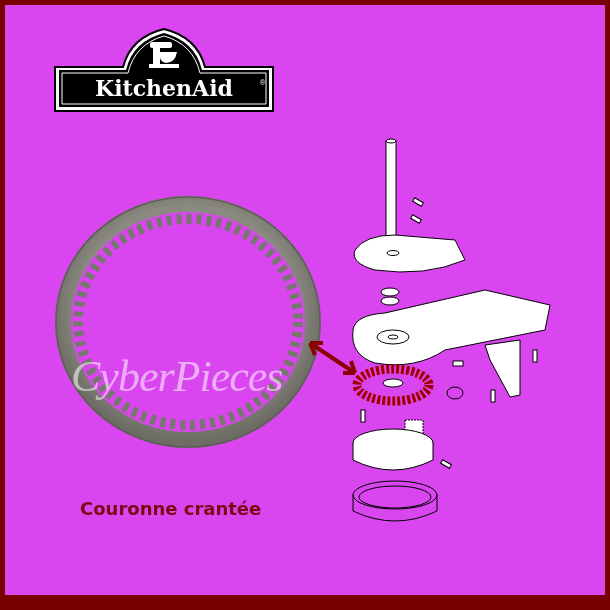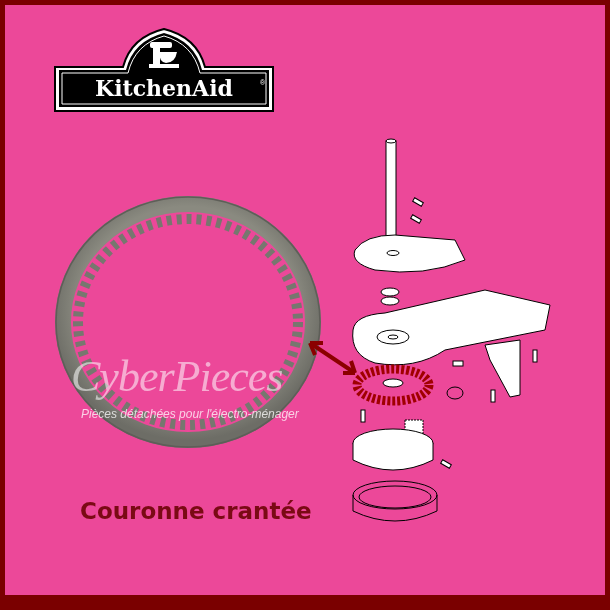--- a/index.html
+++ b/index.html
@@ -1,22 +1,22 @@
 <!DOCTYPE html>
 <html><head>
   <meta charset="utf-8">
   <style>
     html, body { margin: 0; padding: 0; }
     body { width: 610px; height: 610px; overflow: hidden; background: #7a0000; font-family: "Liberation Sans", sans-serif; }
-    .frame { position: absolute; left: 0; top: 0; width: 610px; height: 600px; box-sizing: border-box; border: 5px solid #7a0000; background: #ec4899; }
+    .frame { position: absolute; left: 0; top: 0; width: 610px; height: 600px; box-sizing: border-box; border: 5px solid #7a0000; background: #d946ef; }
     .logo { position: absolute; left: 48px; top: 20px; width: 222px; height: 88px; }
     .part-photo { position: absolute; left: 48px; top: 185px; width: 270px; height: 260px; }
     .wm-title { position: absolute; left: 66px; top: 346px; font-family: Liberation Serif, serif; font-size: 44px; font-style: italic; font-weight: 300; color: rgba(255,255,255,0.55); letter-spacing: -1px; white-space: nowrap; }
     .wm-sub { position: absolute; left: 76px; top: 402px; font-family: "Liberation Sans", sans-serif; font-size: 12px; font-style: italic; color: rgba(255,255,255,0.75); white-space: nowrap; }
-    .caption { position: absolute; left: 75px; top: 493px; font-family: "DejaVu Sans", sans-serif; font-size: 23px; font-weight: bold; color: #7a0a14; white-space: nowrap; }
+    .caption { position: absolute; left: 75px; top: 493px; font-family: "DejaVu Sans", sans-serif; font-size: 18px; font-weight: bold; color: #7a0a14; white-space: nowrap; }
     .diagram { position: absolute; left: 300px; top: 130px; width: 260px; height: 400px; }
   </style>
 </head>
 <body>
 
 <div class="frame">
 
   <svg class="logo" viewBox="0 0 222 88">
     <path d="M2 42 L70 42 Q78 12 111 4 Q144 12 152 42 L220 42 L220 86 L2 86 Z" fill="#ffffff" stroke="#000" stroke-width="2"></path>
     <path d="M6 45 L73 45 Q80 16 111 8 Q142 16 149 45 L216 45 L216 82 L6 82 Z" fill="#000"></path>
@@ -37,21 +37,20 @@
         <stop offset="80%" stop-color="#8a8a80"></stop>
         <stop offset="100%" stop-color="#6d6d66"></stop>
       </radialGradient>
     </defs>
     <ellipse cx="135" cy="132" rx="125" ry="118" fill="none" stroke="url(#rg)" stroke-width="16"></ellipse>
     <ellipse cx="135" cy="132" rx="110" ry="103" fill="none" stroke="#77776f" stroke-width="10" stroke-dasharray="5 5"></ellipse>
     <ellipse cx="135" cy="132" rx="132" ry="125" fill="none" stroke="#5e5e58" stroke-width="1.5"></ellipse>
   </svg>
 
   <div class="wm-title">CyberPieces</div>
-  <div class="wm-sub">Pièces détachées pour l'électro-ménager</div>
 
   <div class="caption">Couronne crantée</div>
 
   <svg class="diagram" viewBox="0 0 260 400" fill="#fff" stroke="#000" stroke-width="1">
 
     <rect x="81" y="6" width="10" height="100"></rect>
     <ellipse cx="86" cy="6" rx="5" ry="2"></ellipse>
 
     <rect x="108" y="65" width="10" height="4" transform="rotate(30 113 67)"></rect>
     <rect x="106" y="82" width="10" height="4" transform="rotate(30 111 84)"></rect>

